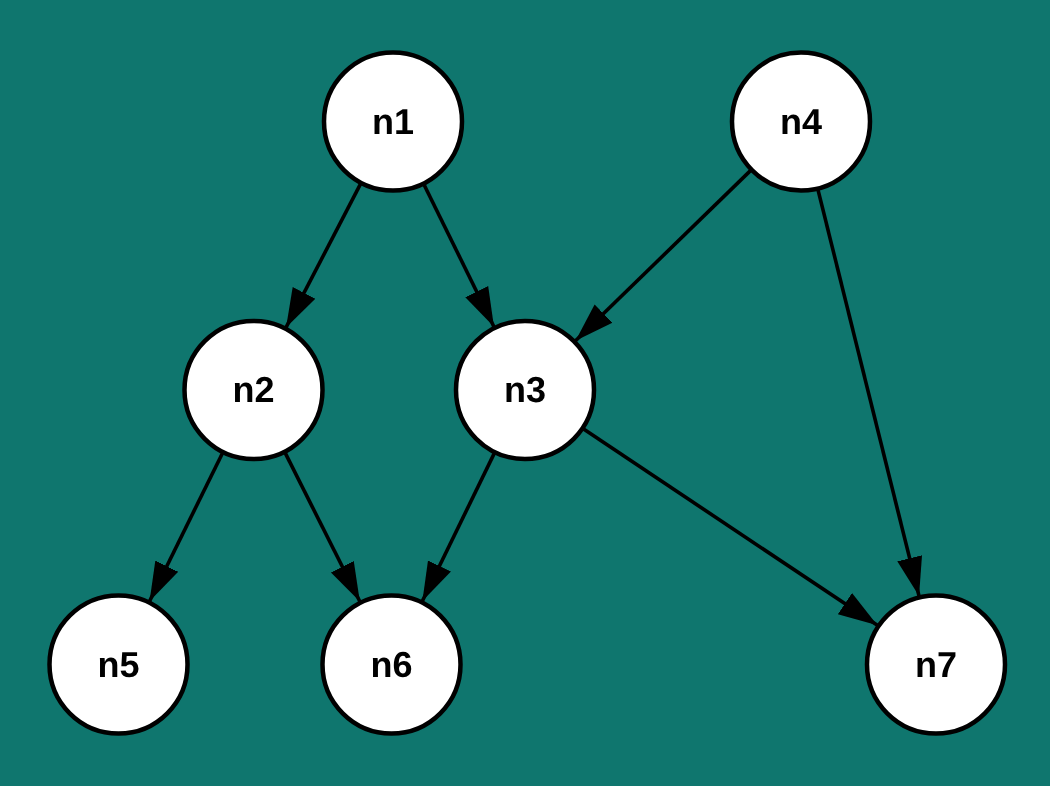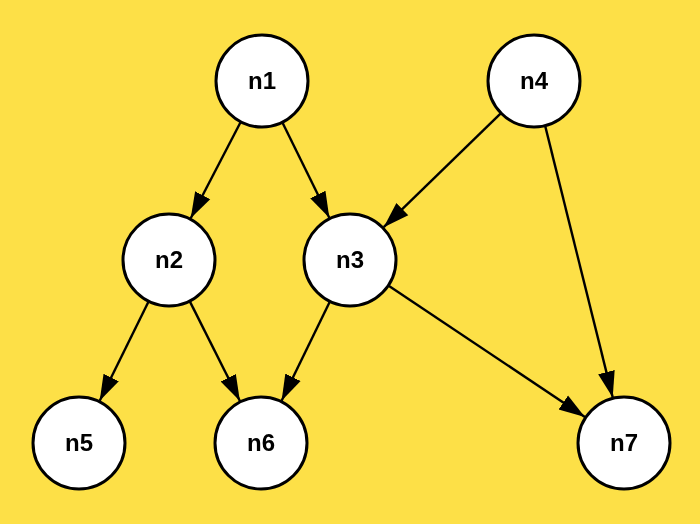--- a/index.html
+++ b/index.html
@@ -4,21 +4,21 @@
 <style>
   html, body {
     margin: 0; padding: 0;
     width: 700px; height: 524px;
     background: #ffffff;
     overflow: hidden;
   }
   .canvas {
     position: relative;
     width: 700px; height: 524px;
-    background: #fde047;
+    background: #0f766e;
   }
   svg { display: block; }
   .edge-line {
     stroke: #000000;
     stroke-width: 2.4;
     fill: none;
   }
   .node-circle {
     fill: #ffffff;
     stroke: #000000;

